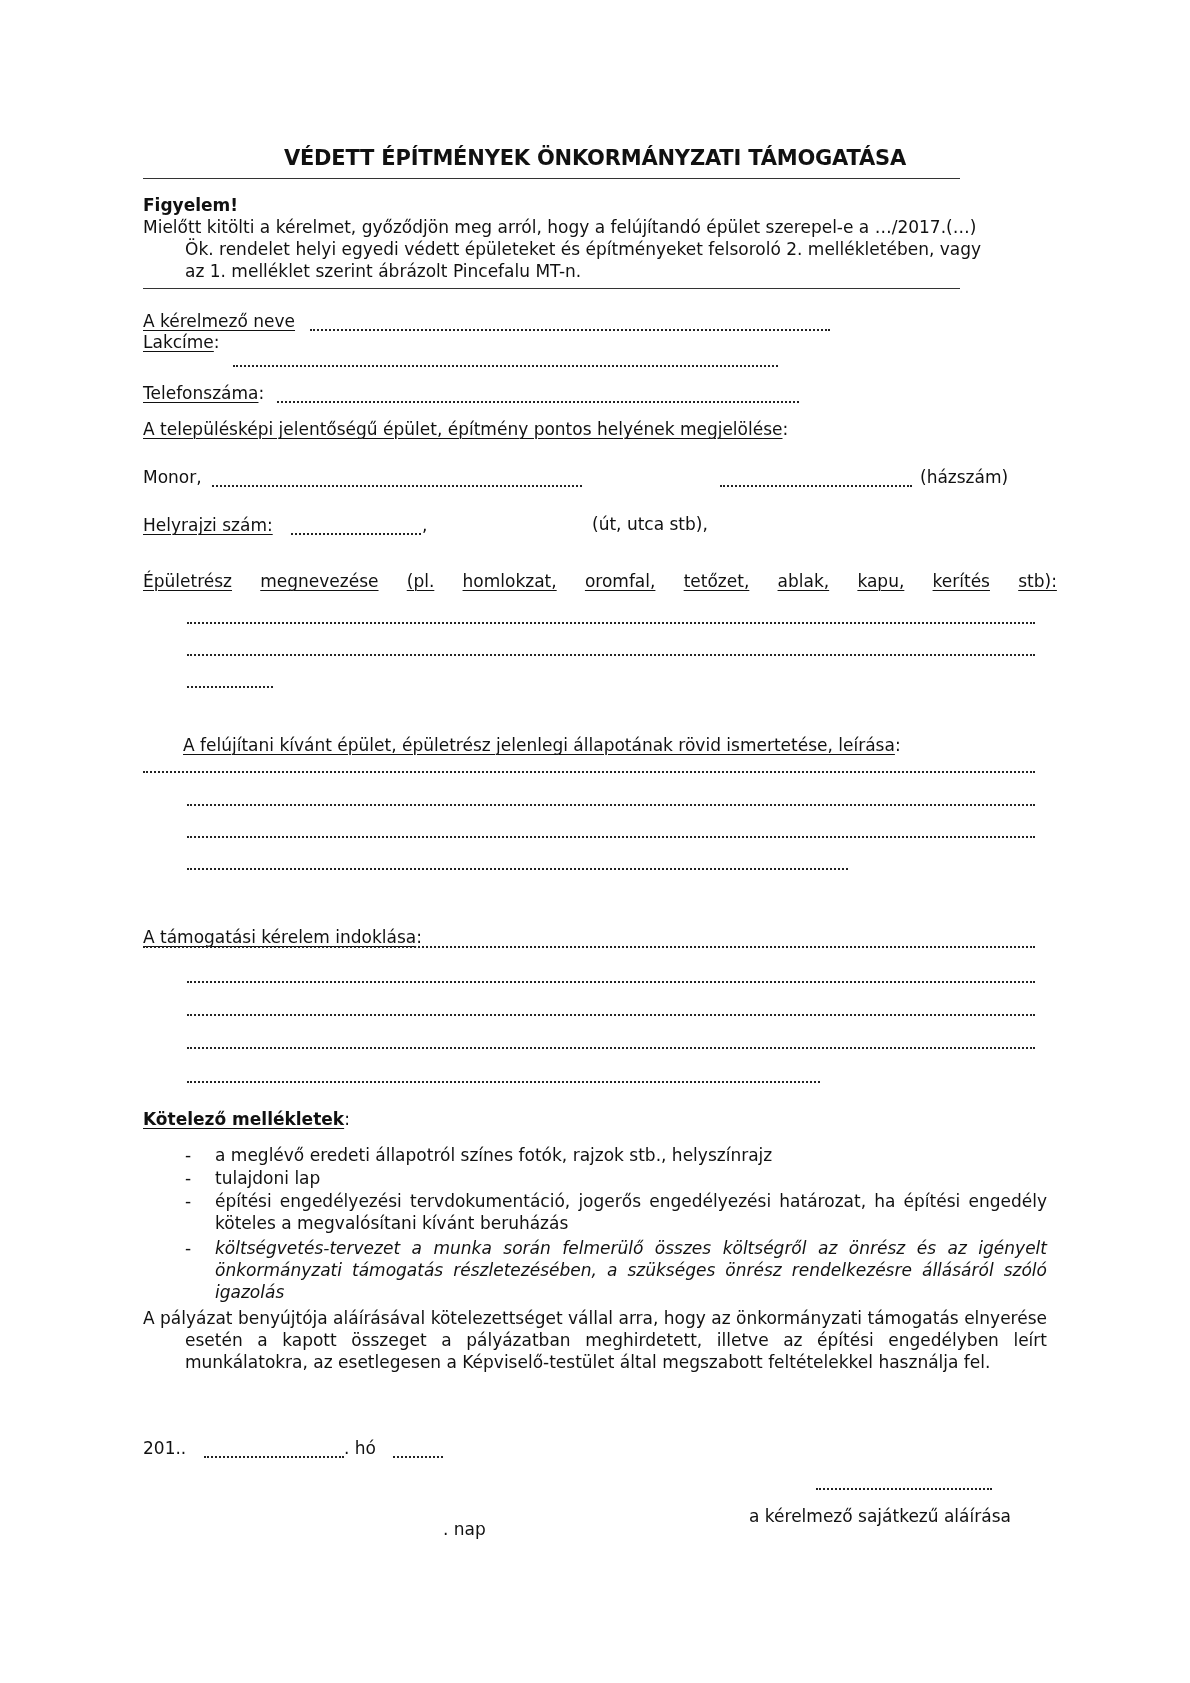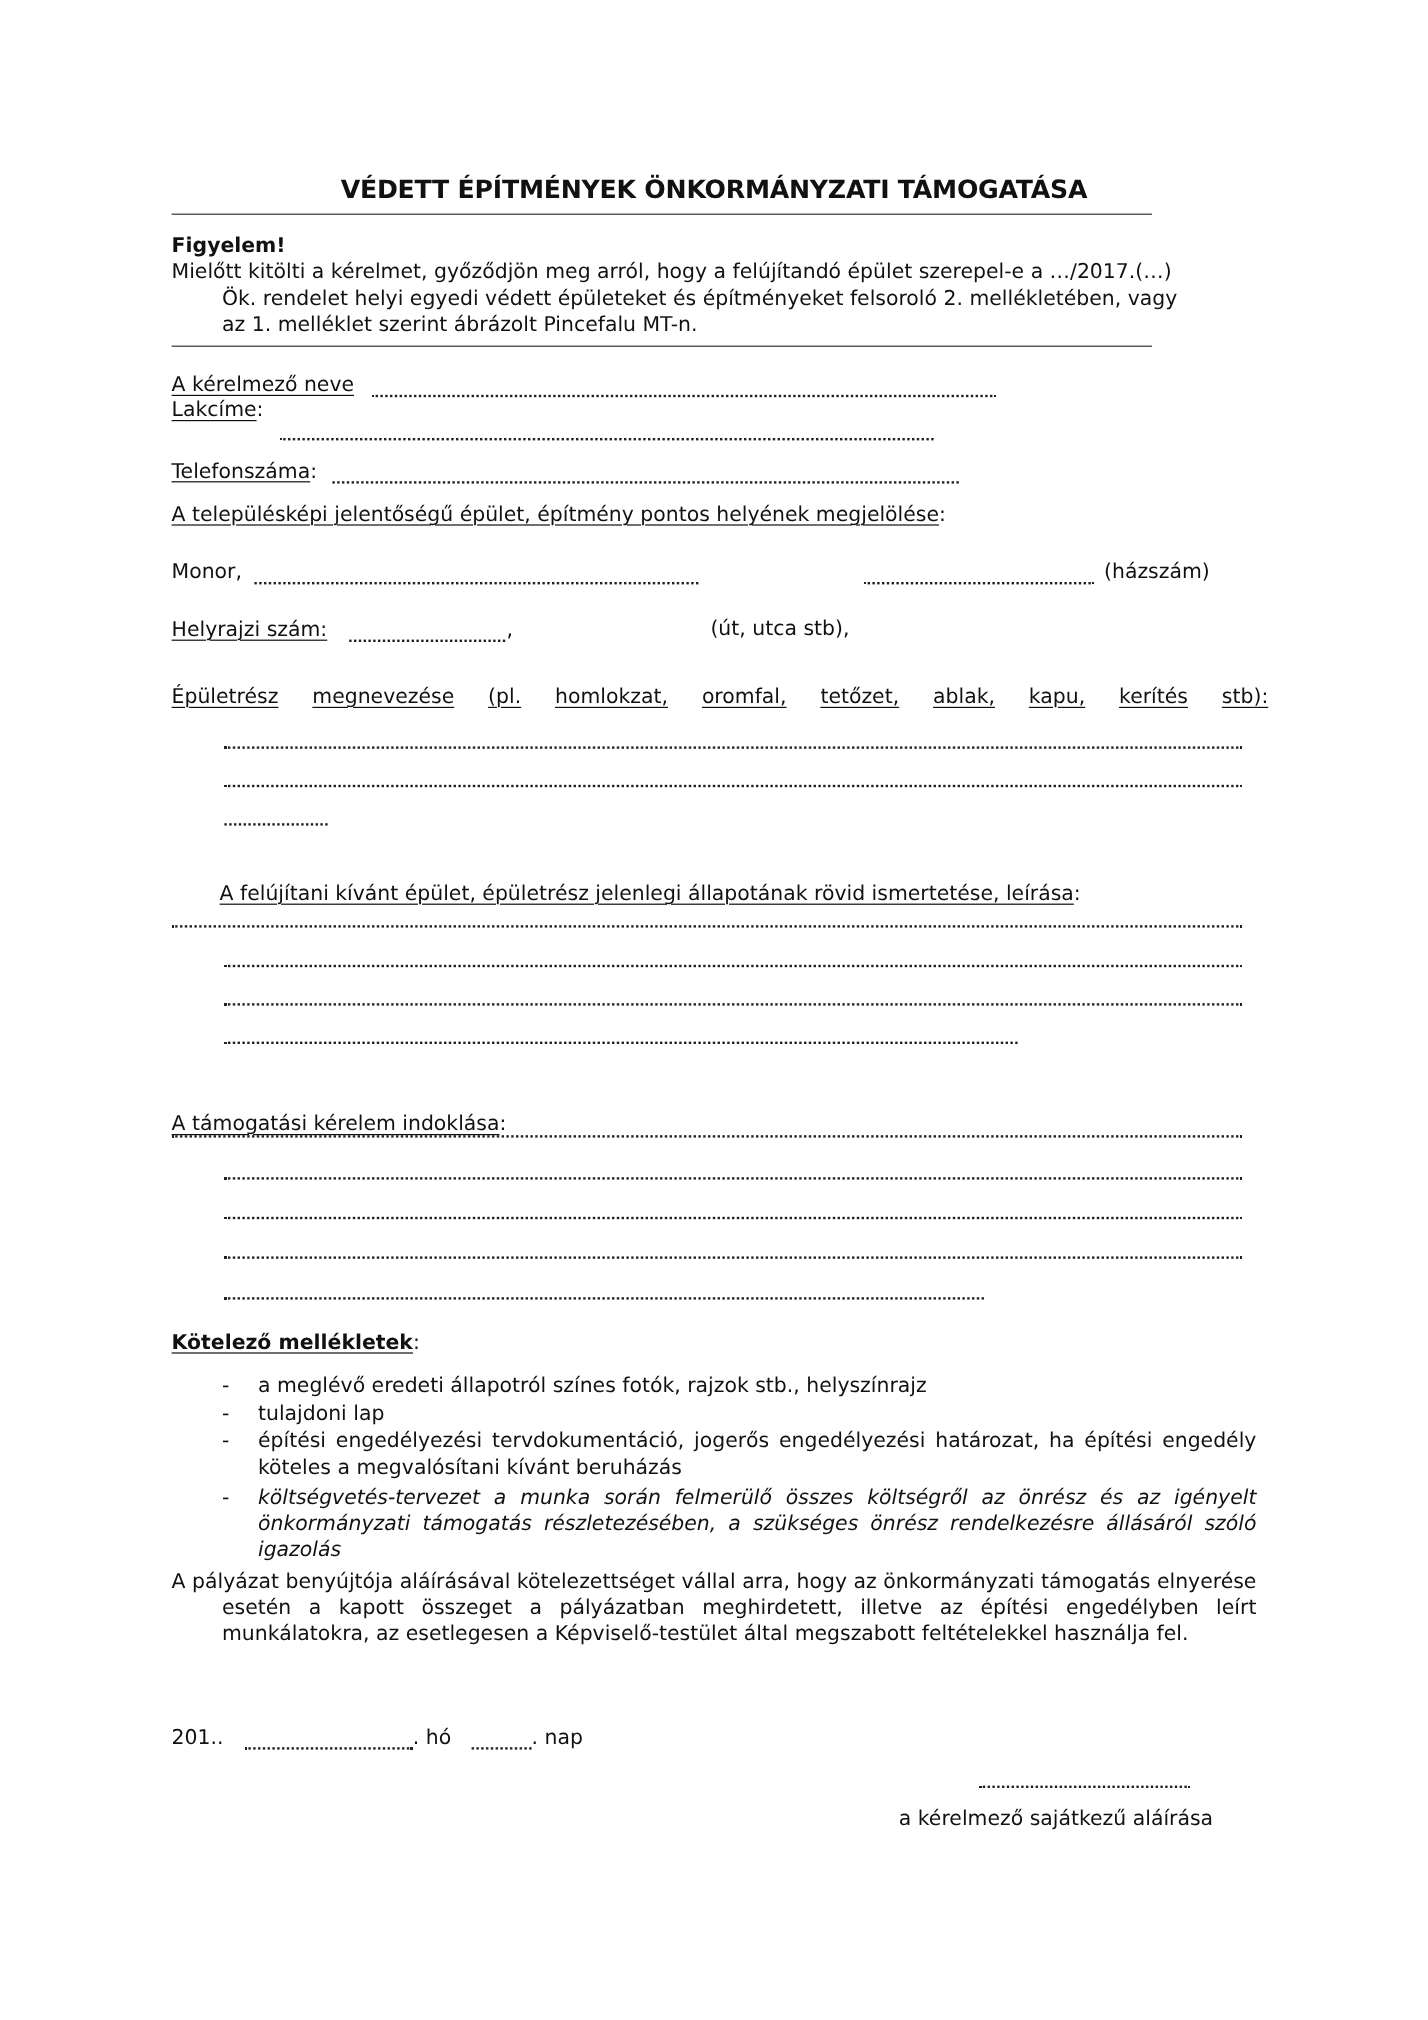--- a/index.html
+++ b/index.html
@@ -107,16 +107,16 @@
 
 <div class="abs t bullet-dash" style="top:1237px;">-</div>
 <div class="t bullet-text just" style="top:1237px; text-align-last:left;font-style:italic;">költségvetés-tervezet a munka során felmerülő összes költségről az önrész és az igényelt önkormányzati támogatás részletezésében, a szükséges önrész rendelkezésre állásáról szóló igazolás</div>
 
 <div class="t" style="position:absolute; left:143px; top:1307px; width:904px; text-align:justify; padding-left:42px; text-indent:-42px; box-sizing:border-box;">A pályázat benyújtója aláírásával kötelezettséget vállal arra, hogy az önkormányzati támogatás elnyerése esetén a kapott összeget a pályázatban meghirdetett, illetve az építési engedélyben leírt munkálatokra, az esetlegesen a Képviselő-testület által megszabott feltételekkel használja fel.</div>
 
 <div class="abs t" style="left:143px; top:1437px;">201..</div>
 <div class="dots" style="left:204px; width:140px; top:1456px;"></div>
 <div class="abs t" style="left:344px; top:1437px;">. hó</div>
 <div class="dots" style="left:393px; width:50px; top:1456px;"></div>
-<div class="abs t" style="left:443px; top:1437px;">. nap</div>
+<div class="abs t" style="left:443px; top:1518px;">. nap</div>
 
 <div class="dots" style="left:816px; width:176px; top:1488px;"></div>
 <div class="abs t" style="left:749px; top:1505px;">a kérelmező sajátkezű aláírása</div>
 
 </body></html>

